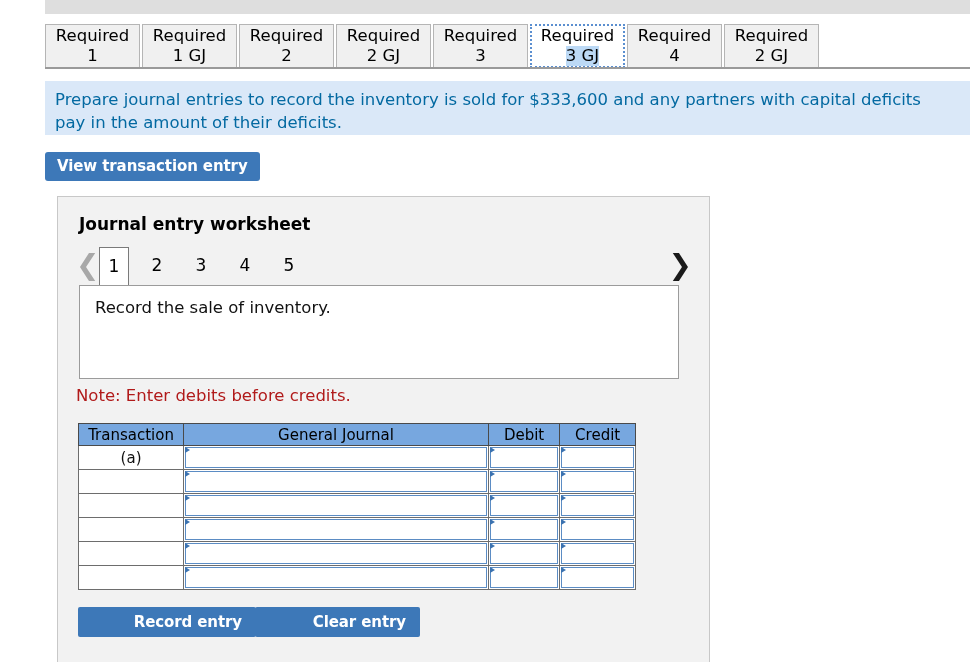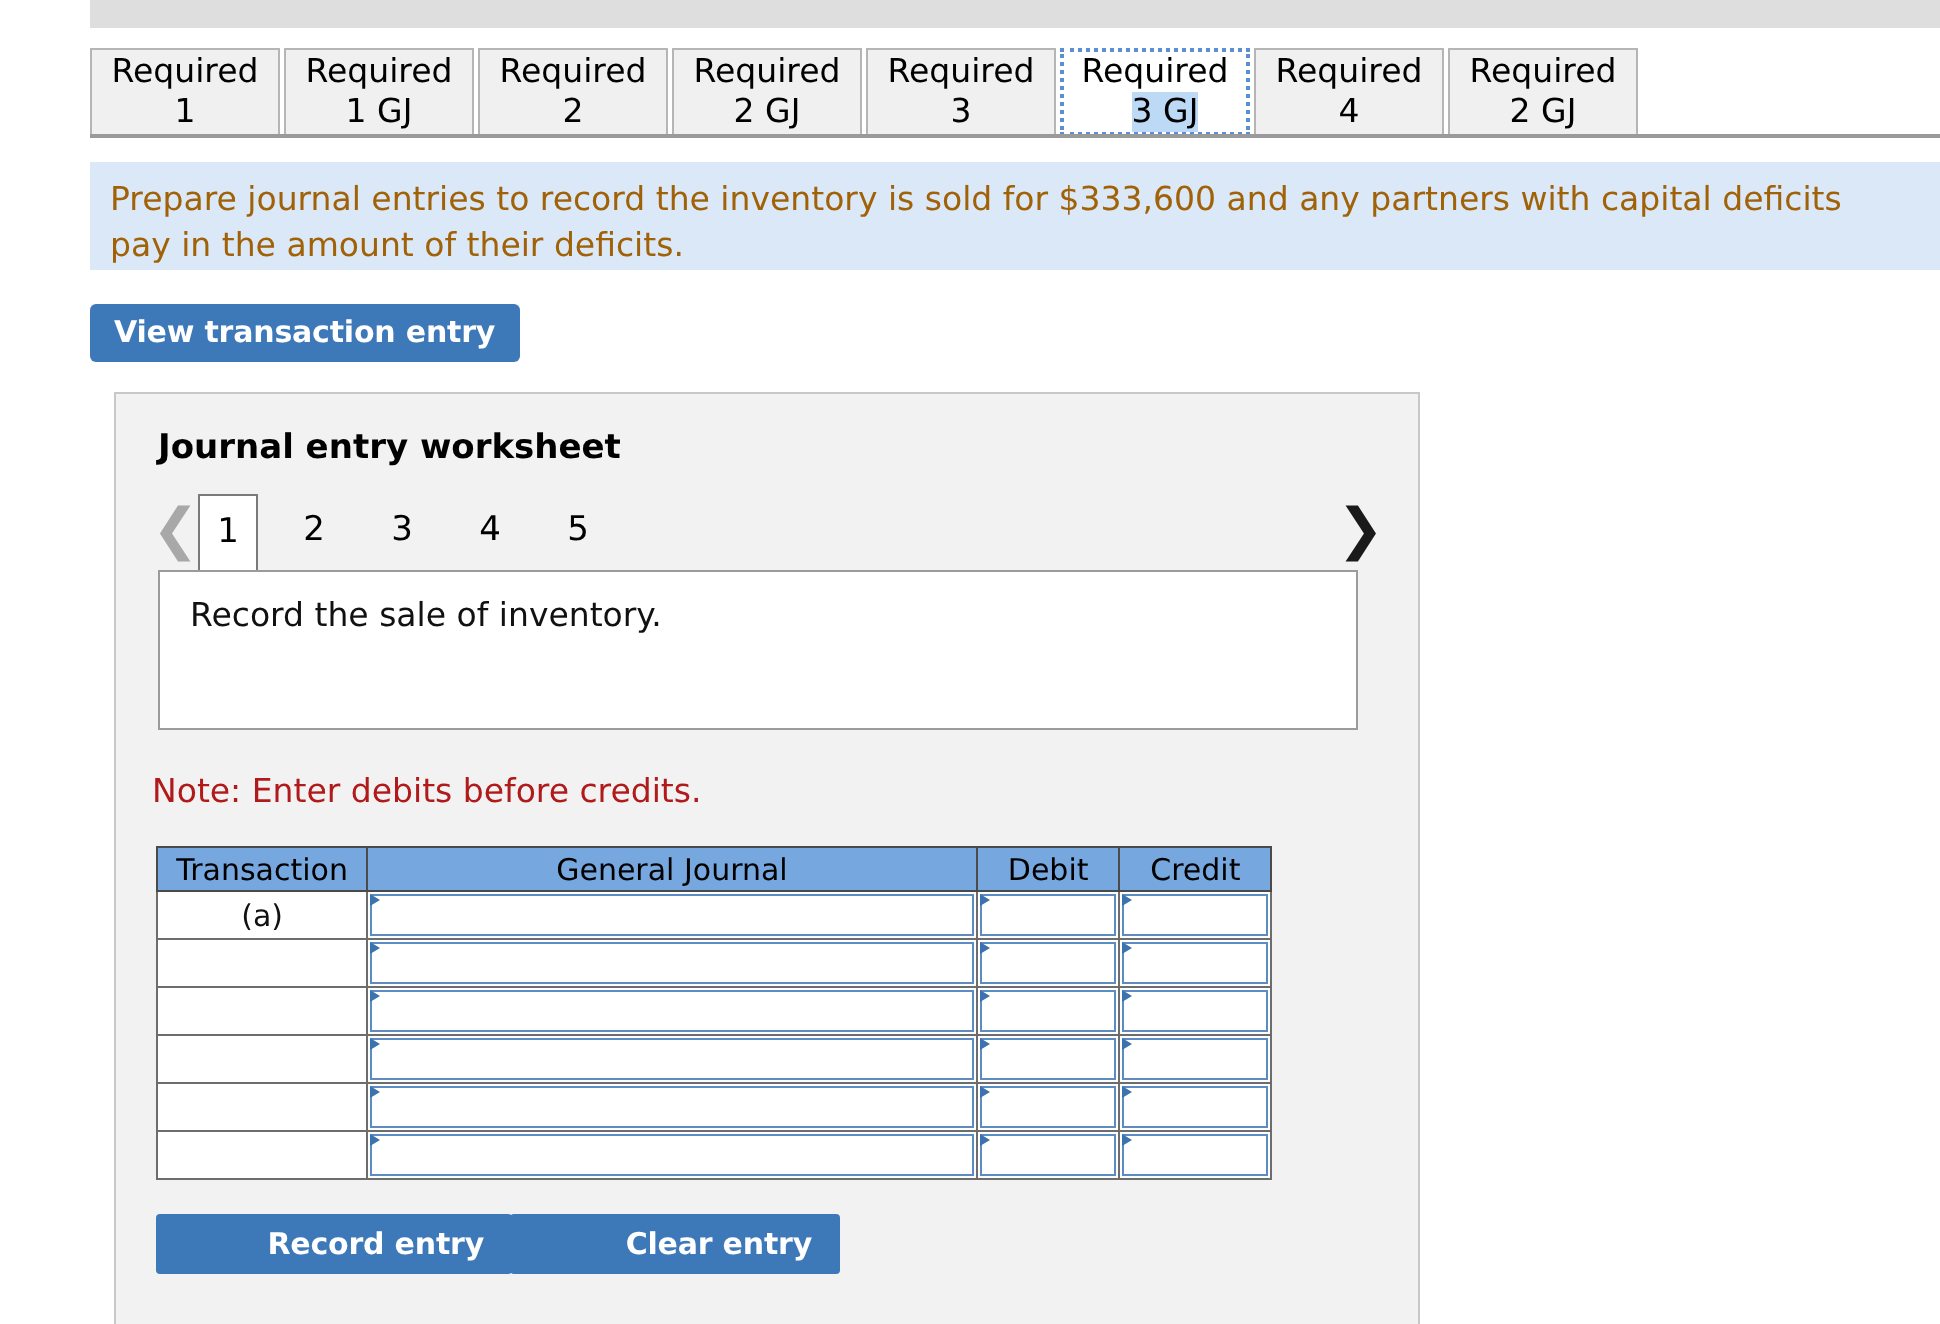--- a/index.html
+++ b/index.html
@@ -76,21 +76,21 @@
   .instruction {
     position: absolute;
     left: 45px;
     top: 81px;
     width: 925px;
     height: 54px;
     box-sizing: border-box;
     background: #dae8f8;
     padding: 8px 14px 0 10px;
     font-size: 16.5px;
-    color: #a16207;
+    color: #0369a1;
     line-height: 1.38;
   }
 
   
   .btn {
     background: #3d78b8;
     color: #ffffff;
     font-weight: bold;
     font-size: 15px;
     border: none;
@@ -169,21 +169,21 @@
     z-index: 3;
     line-height: 36px;
   }
 
   
   .desc-box {
     position: absolute;
     left: 21px;
     top: 88px;
     width: 600px;
-    height: 80px;
+    height: 94px;
     box-sizing: border-box;
     background: #ffffff;
     border: 1px solid #9b9b9b;
     padding: 12px 0 0 15px;
     font-size: 16.5px;
     color: #111;
   }
 
   
   .note {

